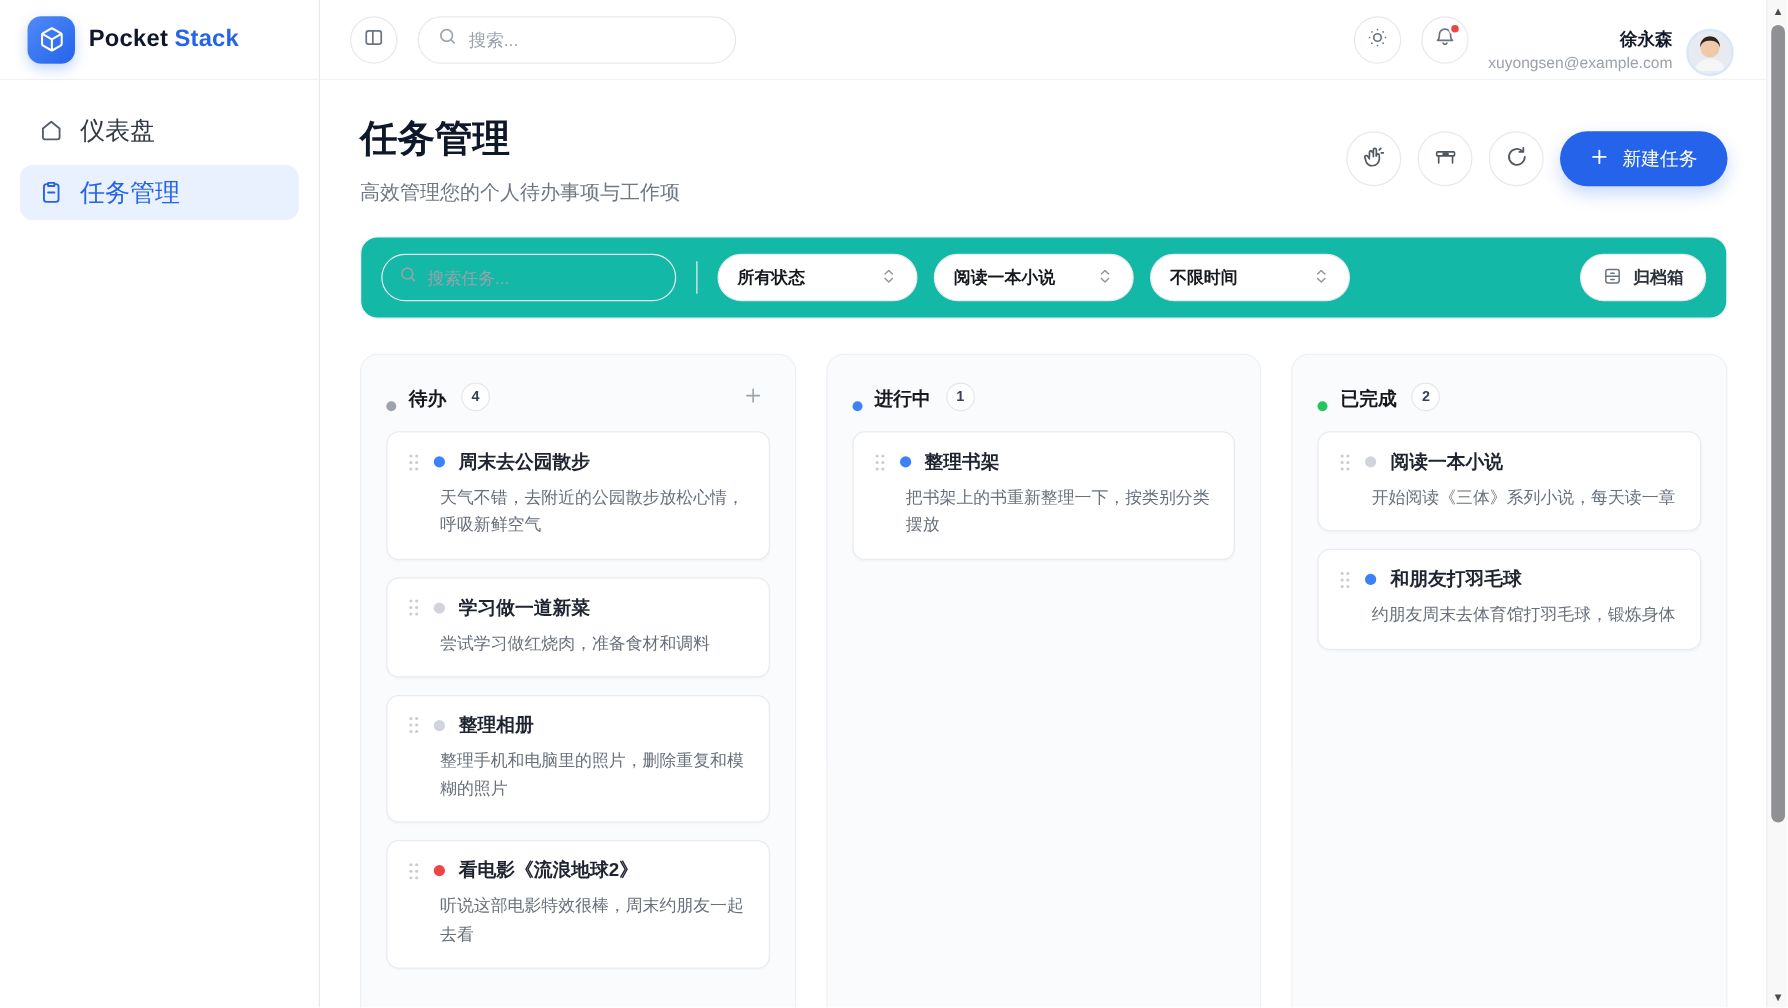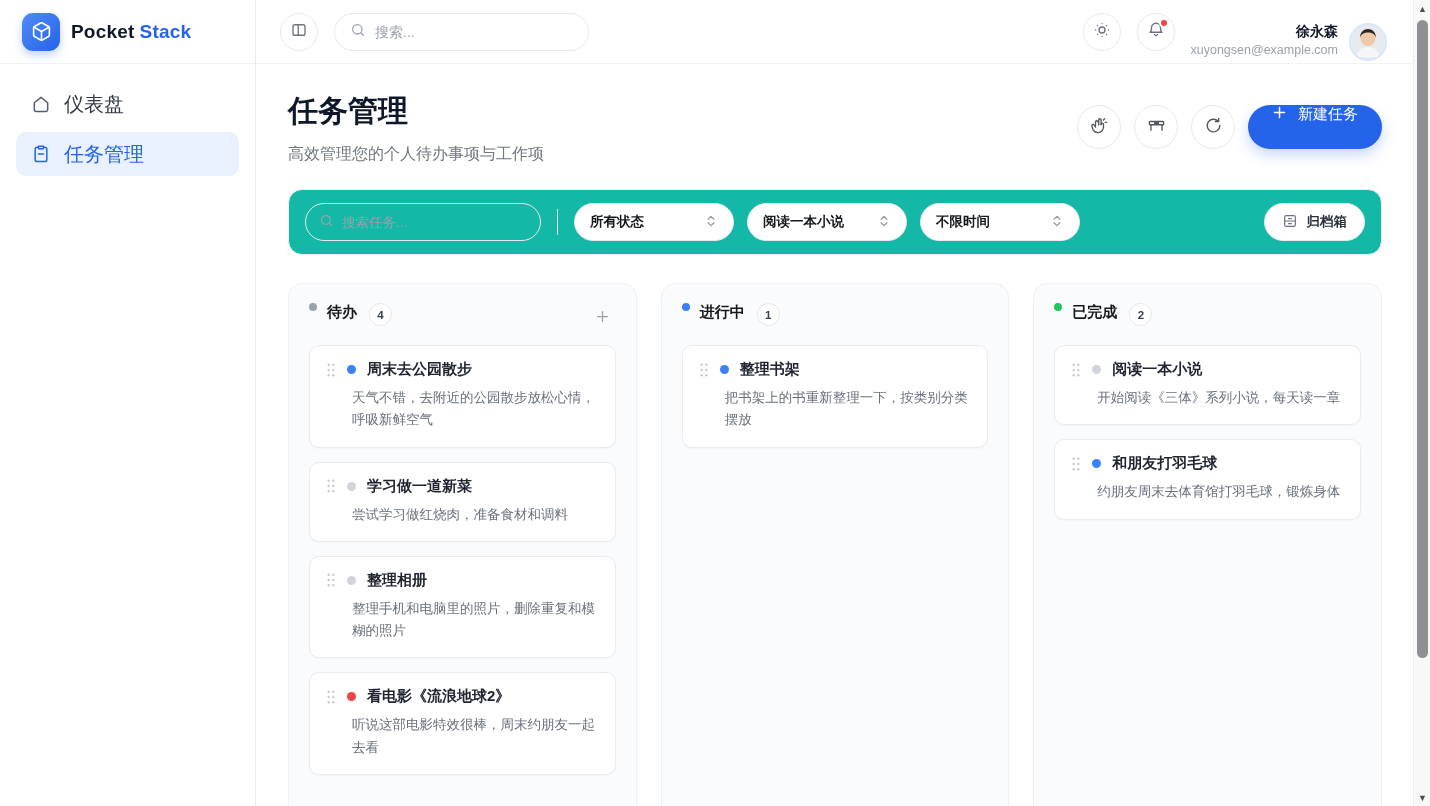--- a/index.html
+++ b/index.html
@@ -39,37 +39,37 @@
   .user-email { font-size:12.5px; color:#9aa1ab; margin-top:2px; }
   .avatar { width:38px; height:38px; border-radius:50%; border:2px solid #d8e6fb; overflow:hidden; background:#e9eef3; }
 
   
   .content { flex:1; padding:27px 31px 0 32px; overflow:hidden; background:#fff; }
   .page-head { display:flex; justify-content:space-between; align-items:flex-start; }
   .page-title { font-size:30px; font-weight:800; color:#0f172a; }
   .page-subtitle { margin-top:12px; font-size:16px; color:#6f7781; }
   .head-actions { display:flex; align-items:center; gap:13px; margin-top:14px; }
   .action-circle { width:44px; height:44px; border-radius:50%; border:1px solid #e7e9ed; background:#fff; display:grid; place-items:center; color:#51575f; cursor:pointer; }
-  .btn-primary { height:44px; border:none; border-radius:22px; background:#2563eb; color:#fff; font-size:15px; font-family:inherit; display:flex; gap:11px; padding:0 24px; cursor:pointer; box-shadow:0 6px 14px rgba(37,99,235,.25); }
+  .btn-primary { height:44px; border:none; border-radius:22px; background:#2563eb; color:#fff; font-size:15px; font-family:inherit; display:flex; align-items:center; gap:11px; padding:0 24px; cursor:pointer; box-shadow:0 6px 14px rgba(37,99,235,.25); }
 
   
   .filter-bar { margin-top:24px; border:1px solid #eef0f3; border-radius:14px; background:#14b8a6; padding:13px 16px; display:flex; align-items:center; gap:13px; }
   .filter-search { width:236px; height:38px; border:1px solid #e7e9ed; border-radius:19px; display:flex; align-items:center; gap:8px; padding:0 13px; color:#9aa1ab; }
   .filter-search input { border:none; outline:none; background:transparent; font-size:13.5px; width:100%; font-family:inherit; color:#374151; }
   .filter-search input::placeholder { color:#9aa1ab; }
   .vdivider { width:1px; height:26px; background:#e7e9ed; margin:0 3px; }
   .select-pill { width:160px; height:38px; border:1px solid #e7e9ed; border-radius:19px; display:flex; align-items:center; justify-content:space-between; padding:0 15px; font-size:13.5px; font-weight:bold; color:#15181d; cursor:pointer; background:#fff; }
   .select-pill .chev { color:#8f959e; }
   .archive-btn { margin-left:auto; height:38px; border:1px solid #e7e9ed; border-radius:19px; background:#fff; display:flex; align-items:center; gap:9px; padding:0 17px; font-size:13.5px; font-weight:bold; color:#2b313a; font-family:inherit; cursor:pointer; }
   .archive-btn .aicon { color:#6b7280; }
 
   
   .board { display:flex; gap:24px; margin-top:28px; align-items:flex-start; }
   .column { flex:1; min-width:0; background:#fafbfc; border:1px solid #eef0f3; border-radius:14px; padding:19px 20px; height:700px; }
-  .col-head { display:flex; align-items:flex-start; gap:10px; }
+  .col-head { display:flex; align-items:flex-end; gap:10px; }
   .col-dot { width:8px; height:8px; border-radius:50%; }
   .col-title { font-size:15px; font-weight:bold; color:#15181d; }
   .col-badge { min-width:23px; height:23px; padding:0 4px; border-radius:50%; border:1px solid #e5e7eb; background:#fff; display:grid; place-items:center; font-size:11.5px; font-weight:bold; color:#374151; margin-left:2px; }
   .col-add { margin-left:auto; width:26px; height:26px; border:none; background:transparent; color:#9aa1ab; font-size:21px; line-height:1; cursor:pointer; display:grid; place-items:center; }
   .task-list { margin-top:16px; display:flex; flex-direction:column; gap:14px; }
   .task-card { background:#fff; border:1px solid #e9ebef; border-radius:10px; padding:14px 16px 15px; box-shadow:0 1px 2px rgba(16,24,40,.03); cursor:pointer; }
   .task-head { display:flex; align-items:center; gap:11px; }
   .drag-handle { color:#c8ccd2; display:grid; place-items:center; cursor:grab; }
   .task-dot { width:9px; height:9px; min-width:9px; border-radius:50%; }
   .task-title { font-size:15px; font-weight:600; color:#1f2430; }

